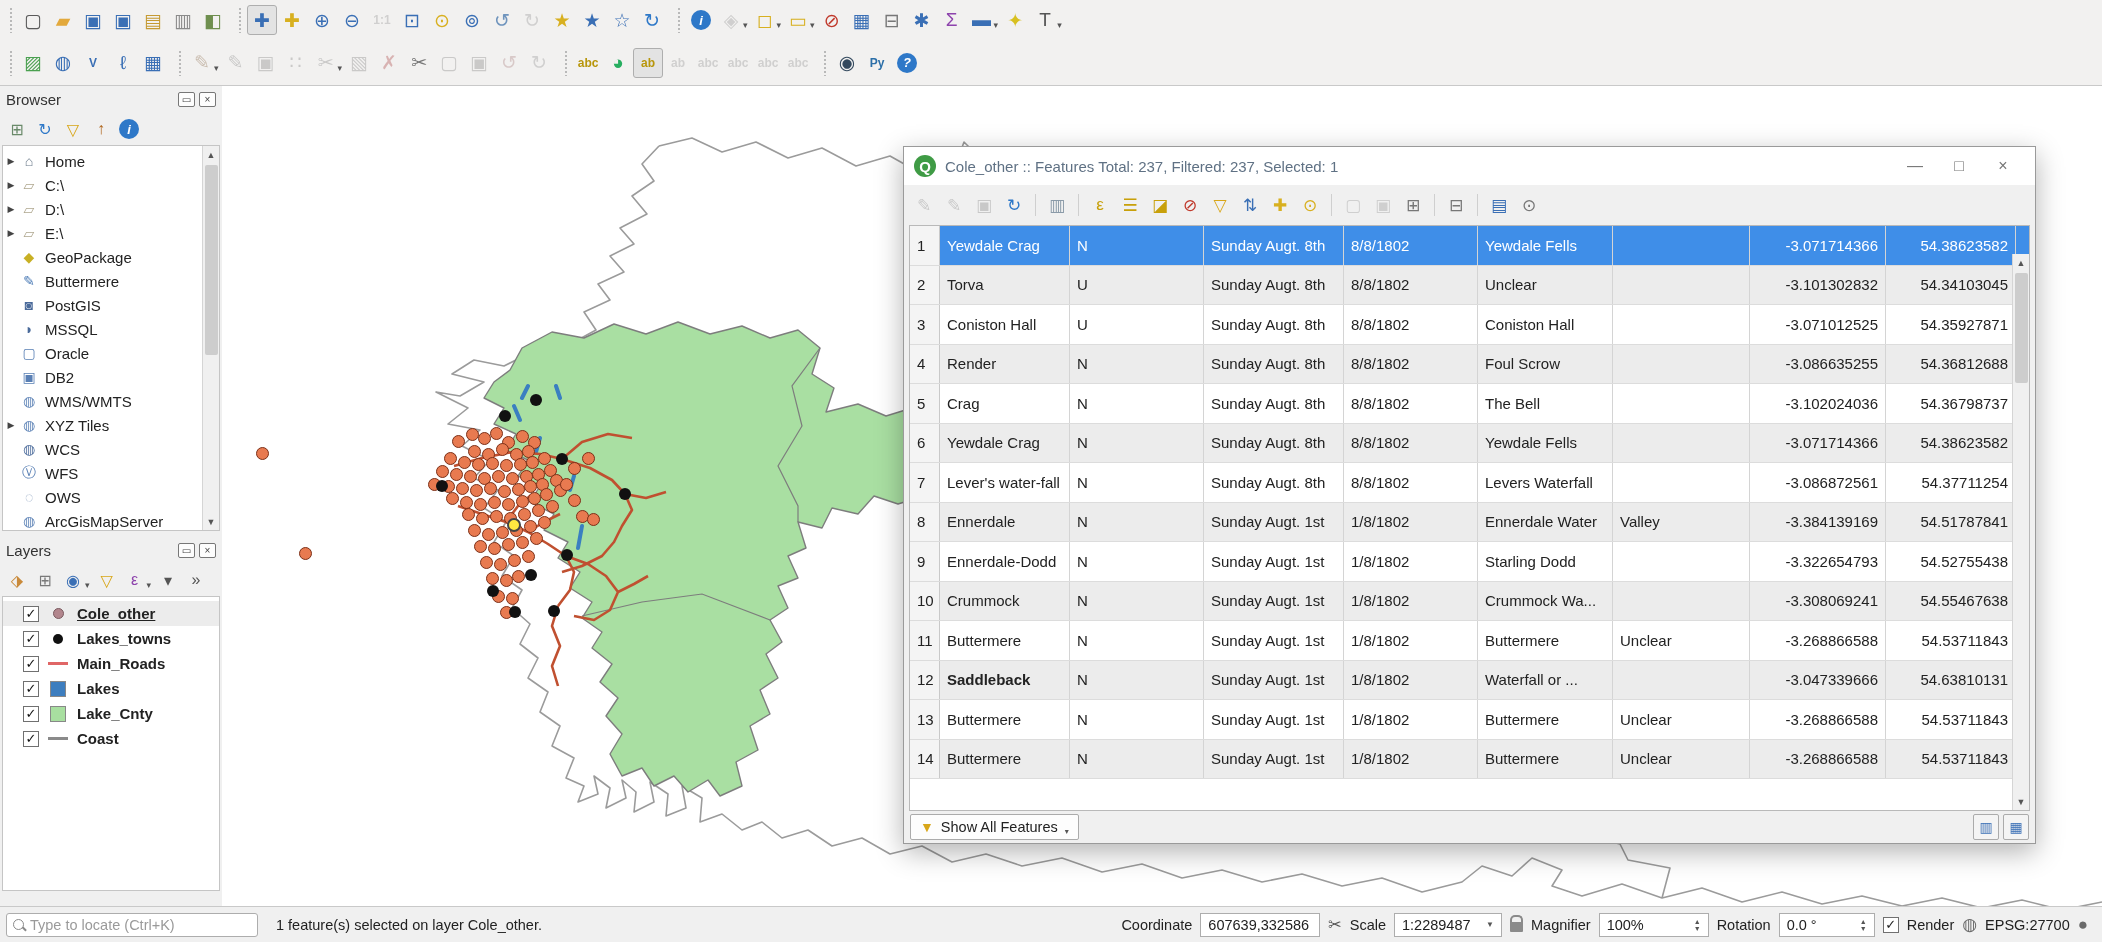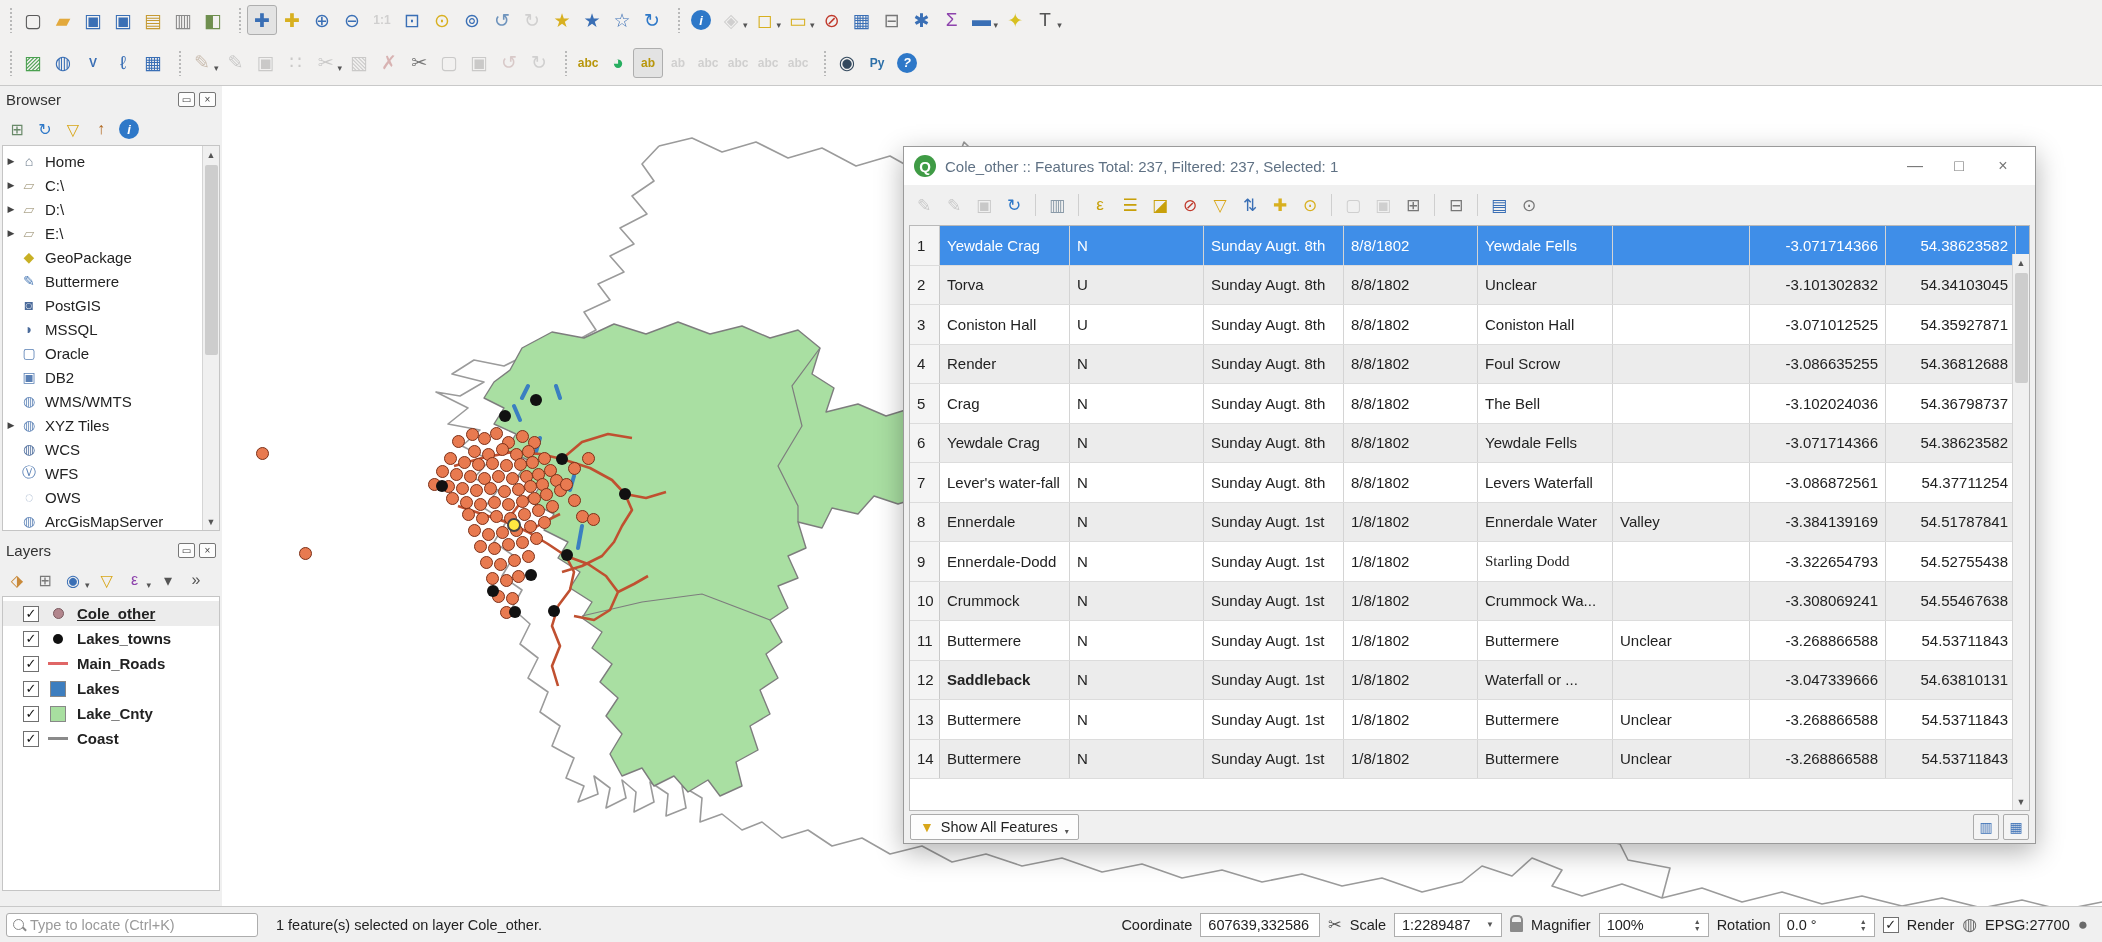--- a/index.html
+++ b/index.html
@@ -622,21 +622,21 @@
                 <div class="t-cell" style="width: 137px;">Valley</div>
                 <div class="t-cell right" style="width: 136px;">-3.384139169</div>
                 <div class="t-cell right" style="width: 130px;">54.51787841</div>
               </div>
               <div class="t-row">
                 <div class="t-cell num" style="width: 30px;">9</div>
                 <div class="t-cell" style="width: 130px;">Ennerdale-Dodd</div>
                 <div class="t-cell" style="width: 134px;">N</div>
                 <div class="t-cell" style="width: 140px;">Sunday Augt. 1st</div>
                 <div class="t-cell" style="width: 134px;">1/8/1802</div>
-                <div class="t-cell" style="width: 135px; font-family: Liberation Serif, serif;">Starling Dodd</div>
+                <div class="t-cell" style="width: 135px;">Starling Dodd</div>
                 <div class="t-cell" style="width: 137px;"></div>
                 <div class="t-cell right" style="width: 136px;">-3.322654793</div>
                 <div class="t-cell right" style="width: 130px;">54.52755438</div>
               </div>
               <div class="t-row stripe">
                 <div class="t-cell num" style="width: 30px;">10</div>
                 <div class="t-cell" style="width: 130px;">Crummock</div>
                 <div class="t-cell" style="width: 134px;">N</div>
                 <div class="t-cell" style="width: 140px;">Sunday Augt. 1st</div>
                 <div class="t-cell" style="width: 134px;">1/8/1802</div>

